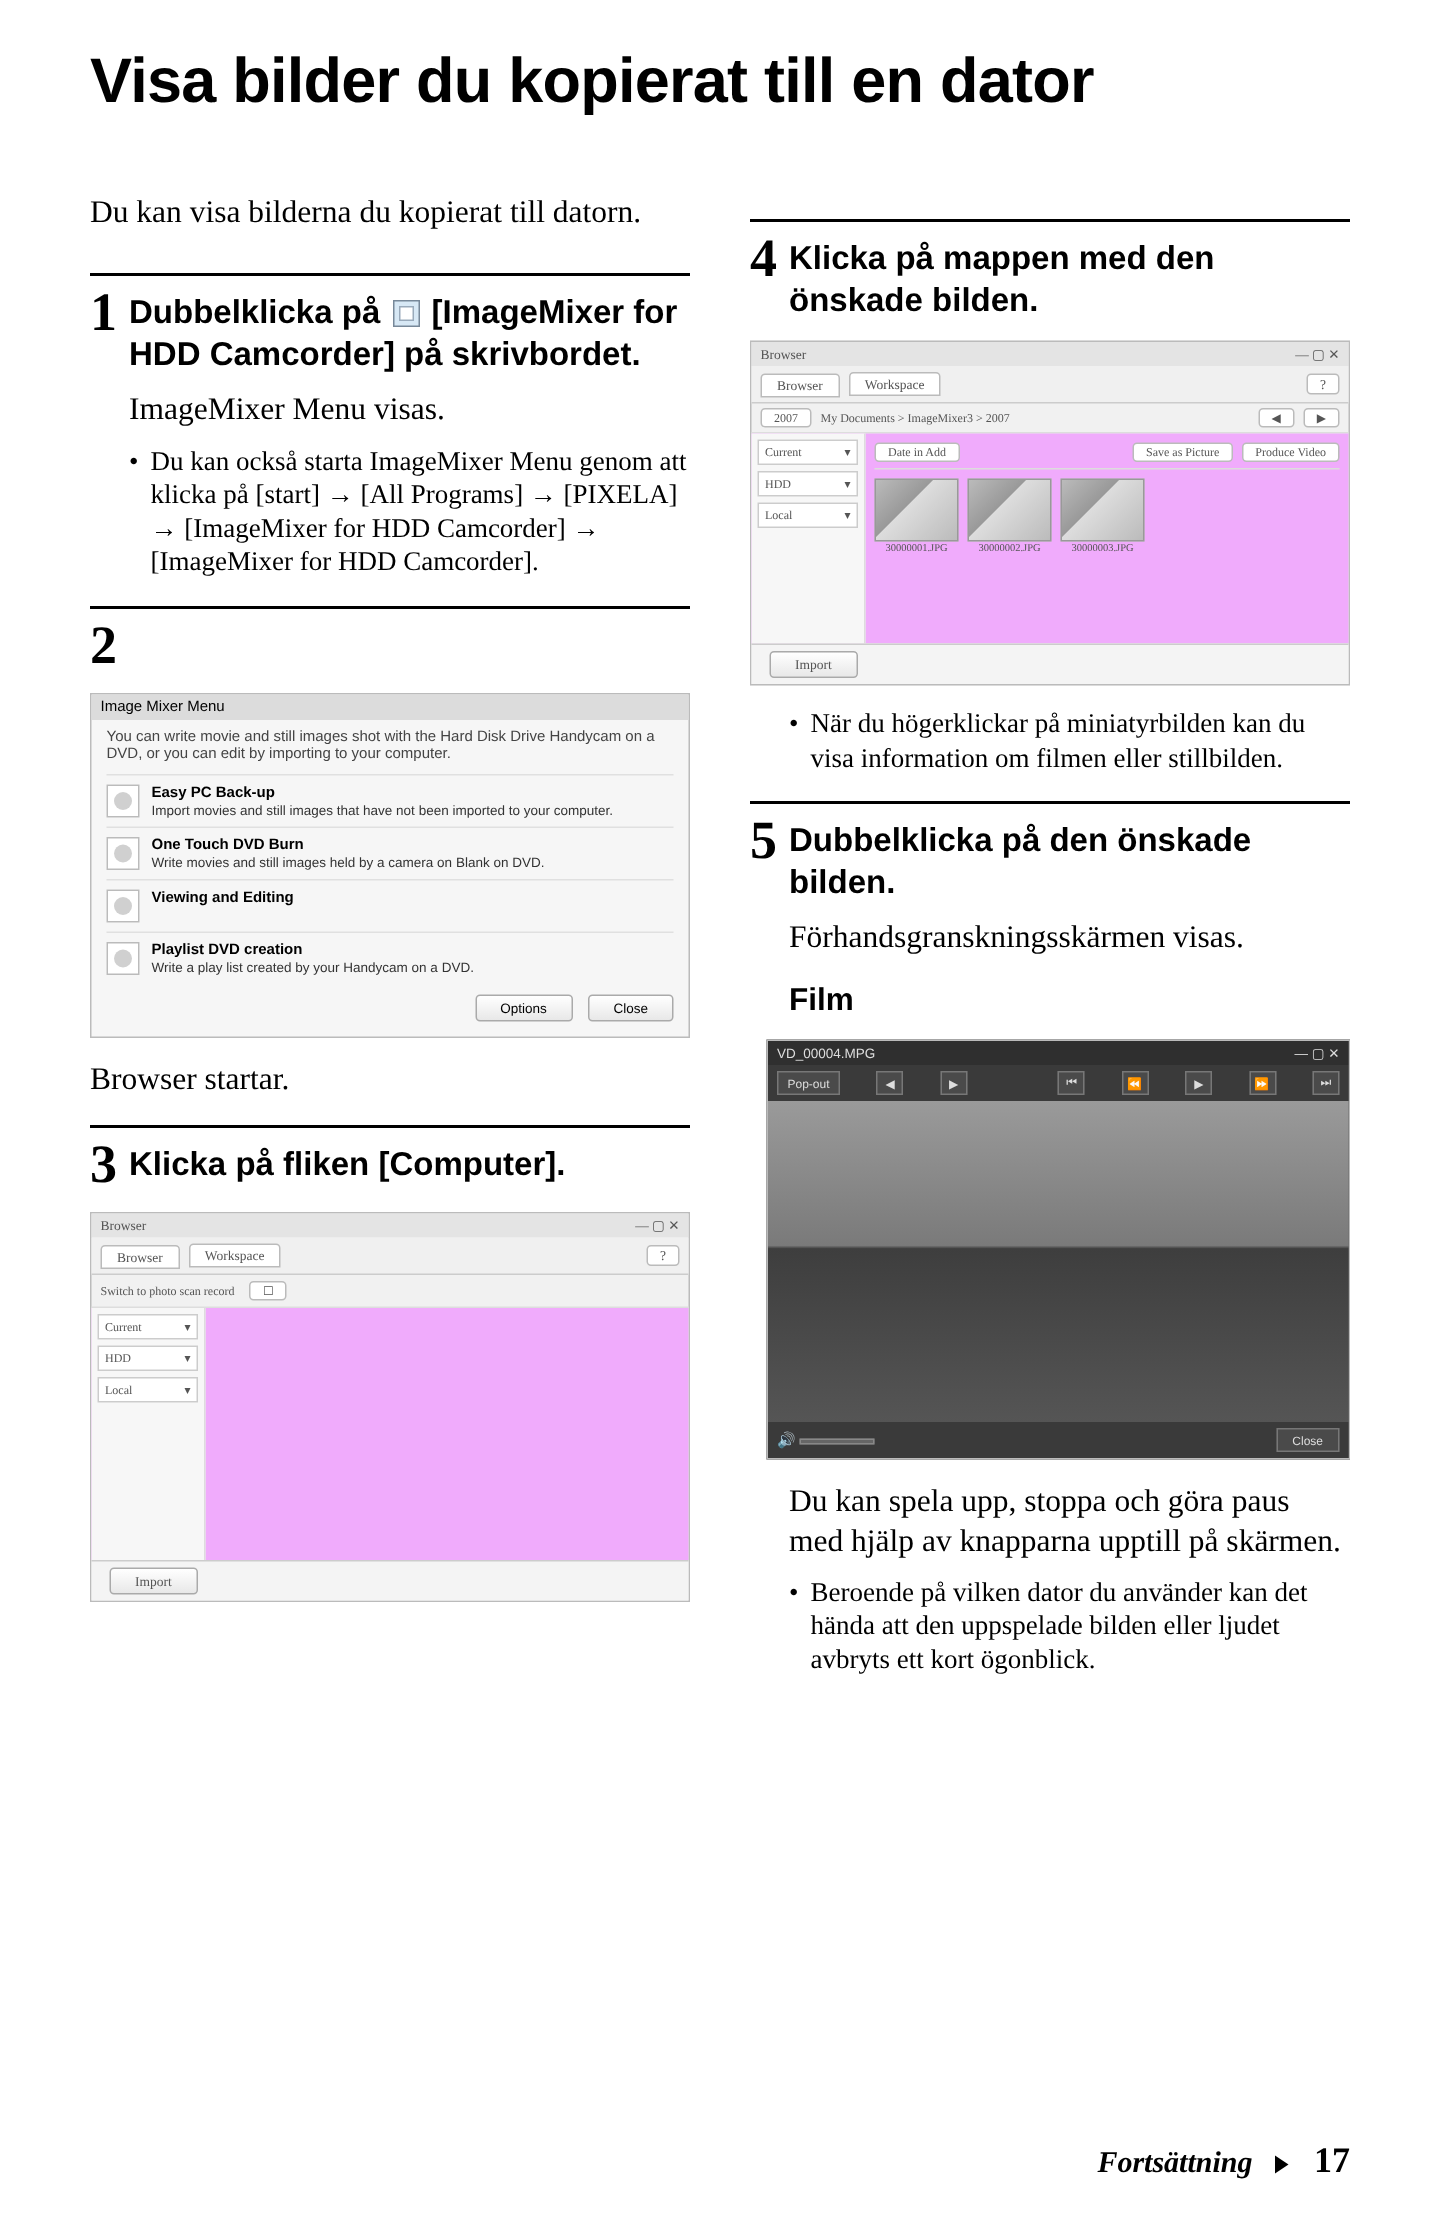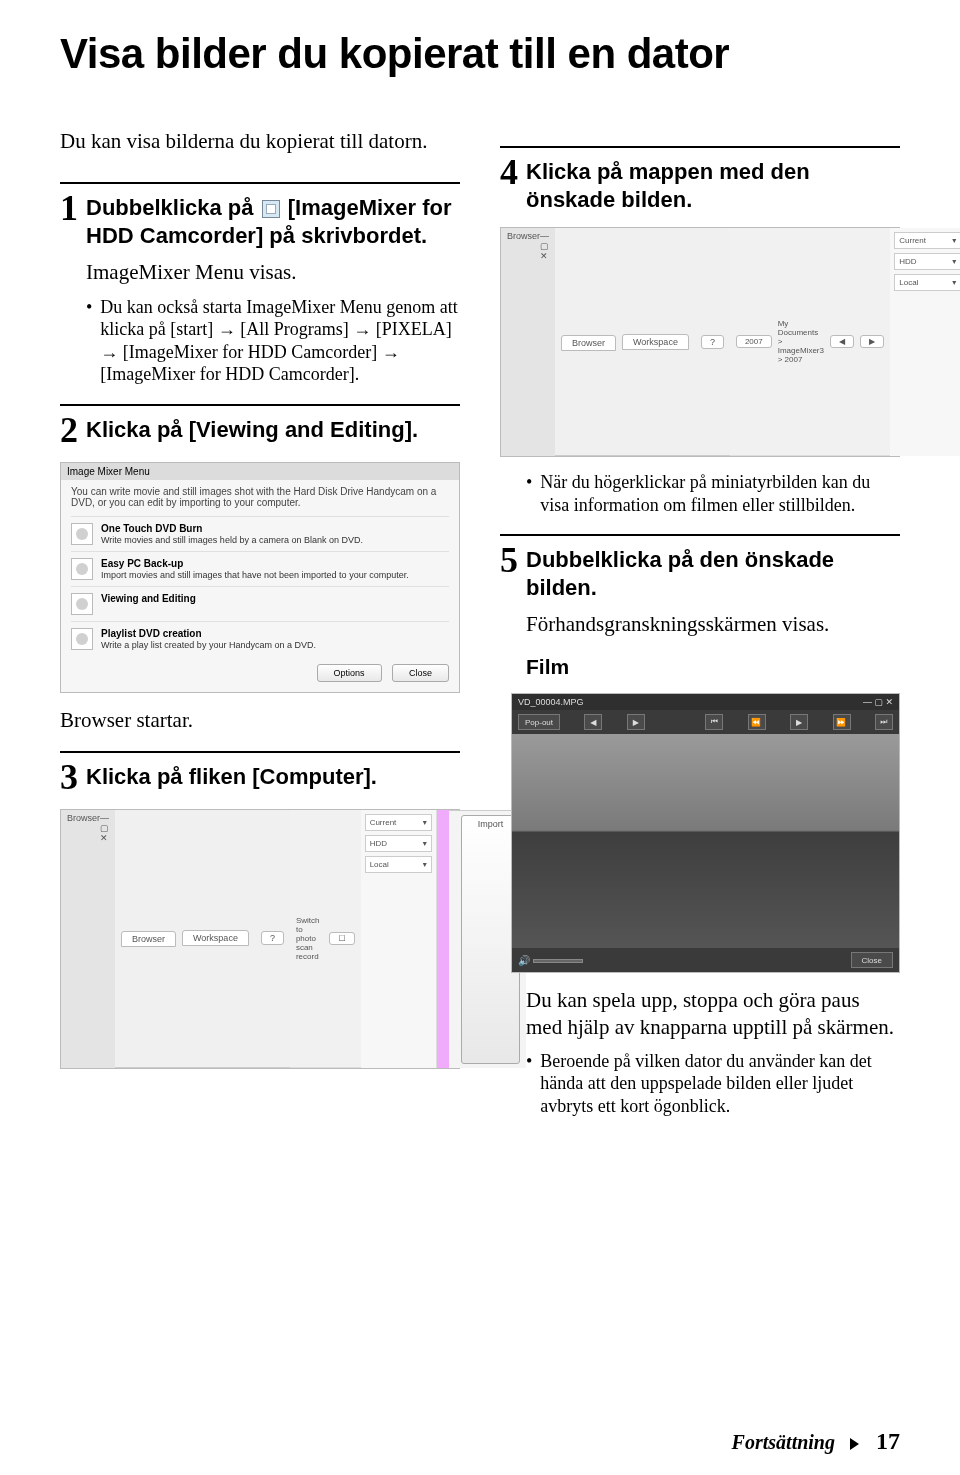--- a/index.html
+++ b/index.html
@@ -130,23 +130,24 @@
     background: linear-gradient(#fff,#e8e8e8);
     font-size: 9px;
     padding: 3px 16px;
     margin-left: 6px;
     border-radius: 3px;
   }
   
   .fig-browser {
     height: 260px;
     display: flex;
-    flex-direction: row;
+    flex-direction: column;
     font-size: 9px;
     color: #555;
+    font-family: Liberation Serif, serif;
   }
   .fb-titlebar {
     background: #e4e4e4;
     padding: 3px 6px;
     display: flex;
     justify-content: space-between;
   }
   .fb-toolbar {
     background: #f0f0f0;
     border-bottom: 1px solid #ccc;
@@ -267,33 +268,32 @@
     </div>
     <p class="sub">ImageMixer Menu visas.</p>
     <div class="bullet">
       <span class="dot">•</span>
       <span>Du kan också starta ImageMixer Menu genom att klicka på [start] → [All Programs] → [PIXELA] → [ImageMixer for HDD Camcorder] → [ImageMixer for HDD Camcorder].</span>
     </div>
 
     <hr class="step-sep">
     <div class="step">
       <span class="step-num">2</span>
-      <span>Klicka på [Viewing and Editing].</span>
     </div>
 
     <div class="fig fig-menu">
       <div class="fig-menu-title">Image Mixer Menu</div>
       <div class="fig-menu-desc">You can write movie and still images shot with the Hard Disk Drive Handycam on a DVD, or you can edit by importing to your computer.</div>
       <div class="menu-row">
         <div class="menu-icon"></div>
-        <div class="menu-text"><b>One Touch DVD Burn</b><span>Write movies and still images held by a camera on Blank on DVD.</span></div>
+        <div class="menu-text"><b>Easy PC Back-up</b><span>Import movies and still images that have not been imported to your computer.</span></div>
       </div>
       <div class="menu-row">
         <div class="menu-icon"></div>
-        <div class="menu-text"><b>Easy PC Back-up</b><span>Import movies and still images that have not been imported to your computer.</span></div>
+        <div class="menu-text"><b>One Touch DVD Burn</b><span>Write movies and still images held by a camera on Blank on DVD.</span></div>
       </div>
       <div class="menu-row">
         <div class="menu-icon"></div>
         <div class="menu-text"><b>Viewing and Editing</b></div>
       </div>
       <div class="menu-row">
         <div class="menu-icon"></div>
         <div class="menu-text"><b>Playlist DVD creation</b><span>Write a play list created by your Handycam on a DVD.</span></div>
       </div>
       <div class="fig-menu-btns">

